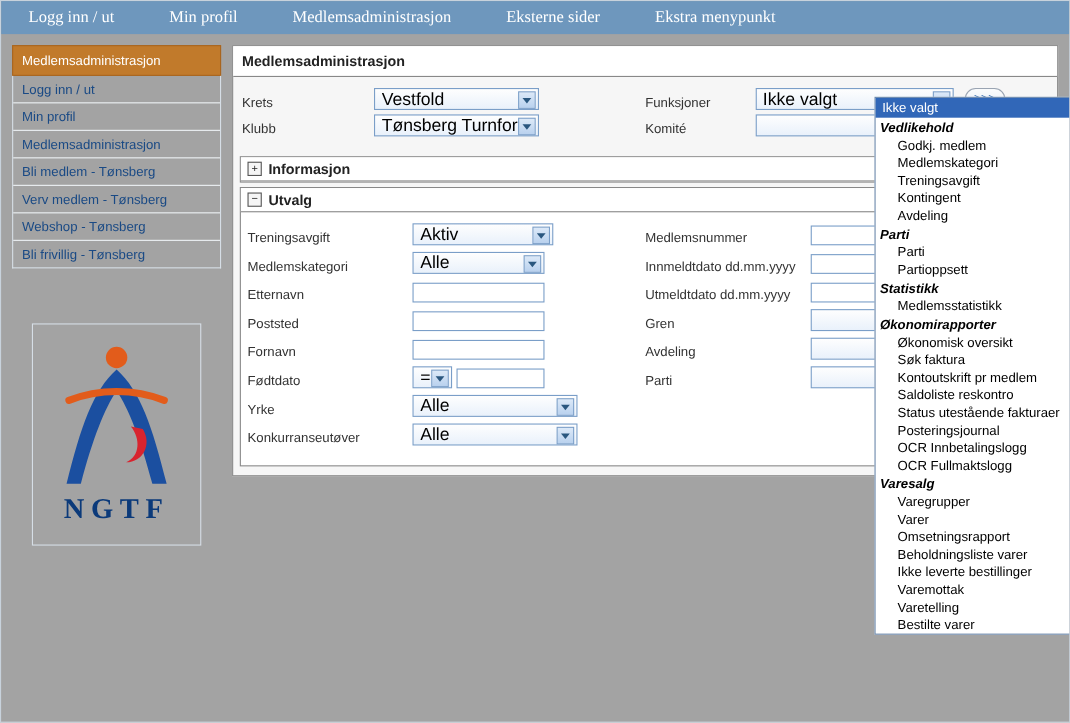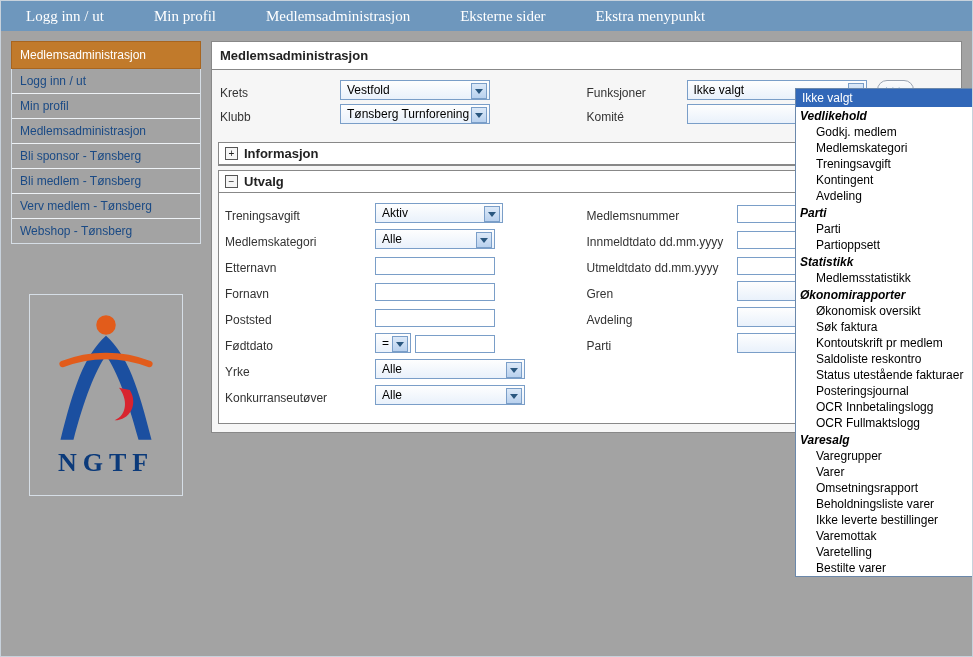--- a/index.html
+++ b/index.html
@@ -18,21 +18,21 @@
   .logo-box svg{width:110px;height:130px}
   .logo-text{font-family:"Times New Roman",serif;font-size:26px;letter-spacing:6px;color:#0b3a7a;margin-top:6px;font-weight:bold}
   
   .main{flex:1;padding:10px 10px 0 0;box-sizing:border-box;position:relative}
   .panel{border:1px solid #888;background:#f6f6f6}
   .panel-header{background:#fff;border-bottom:1px solid #888;padding:6px 8px;font-weight:bold;font-size:13px}
   .top-form{padding:6px 8px 10px 8px}
   .row{display:flex;align-items:flex-end;margin:4px 0}
   .lbl{width:120px;color:#333}
   .lbl2{width:100px;color:#333}
-  .sel{height:20px;border:1px solid #7a9ec8;background:#fff;font-size:12px;padding:0 2px;box-sizing:border-box}
+  .sel{height:20px;border:1px solid #7a9ec8;background:#fff;font-size:16px;padding:0 2px;box-sizing:border-box}
   .sel.blue{background:linear-gradient(#fefefe,#e9f1fb)}
   .txt{height:18px;border:1px solid #7a9ec8;background:#fff;font-size:12px;box-sizing:border-box;padding:0 2px}
   .go-btn{margin-left:10px;height:20px;border:1px solid #9aa4b2;border-radius:10px;background:linear-gradient(#fbfcfd,#e5ecf4);font-size:11px;padding:0 8px;cursor:pointer;color:#1556a3}
   
   .section{border:1px solid #888;margin:4px 6px;background:#fff}
   .sec-head{display:flex;align-items:center;gap:6px;padding:3px 6px;border-bottom:1px solid #888;background:#fff;font-weight:bold;font-size:13px}
   .sq{width:11px;height:11px;border:1px solid #555;display:flex;align-items:center;justify-content:center;font-size:10px;line-height:1;background:#f5f5f5;font-weight:normal}
   .sec-body{padding:4px 6px 10px 6px;display:flex}
   .col{flex:1}
   .col .row{min-height:22px}
@@ -62,24 +62,24 @@
   </div>
 
   <div class="body">
 
     <div class="sidebar">
       <div class="side-title">Medlemsadministrasjon</div>
       <div class="side-list">
         <div>Logg inn / ut</div>
         <div>Min profil</div>
         <div>Medlemsadministrasjon</div>
-        <div>Bli sponsor - Tønsberg</div>
         <div>Bli medlem - Tønsberg</div>
         <div>Verv medlem - Tønsberg</div>
         <div>Webshop - Tønsberg</div>
+        <div>Bli frivillig - Tønsberg</div>
       </div>
       <div class="logo-box">
         <svg viewBox="0 0 100 120">
           <circle cx="50" cy="12" r="9" fill="#e25c1b"></circle>
           <path d="M50 22 C30 40 20 70 8 118 L20 118 C30 80 40 55 50 40 C60 55 70 80 80 118 L92 118 C80 70 70 40 50 22 Z" fill="#1b4fa0"></path>
           <path d="M10 48 C35 38 65 38 90 48" stroke="#e25c1b" stroke-width="6" fill="none" stroke-linecap="round"></path>
           <path d="M62 70 C70 80 70 95 58 100 C72 100 80 85 72 72 Z" fill="#d8242f"></path>
         </svg>
         <div class="logo-text">NGTF</div>
       </div>
@@ -135,25 +135,25 @@
                 </div>
               <div class="row">
                   <span class="lbl">Medlemskategori</span>
                   <span class="select-wrap"><select class="sel blue" style="width:120px"><option>Alle</option></select></span>
                 </div>
               <div class="row">
                   <span class="lbl">Etternavn</span>
                   <input class="txt" style="width: 120px;" value="">
                 </div>
               <div class="row">
+                  <span class="lbl">Poststed</span>
+                  <input class="txt" style="width: 120px;" value="">
+                </div>
+              <div class="row">
                   <span class="lbl">Fornavn</span>
-                  <input class="txt" style="width: 120px;" value="">
-                </div>
-              <div class="row">
-                  <span class="lbl">Poststed</span>
                   <input class="txt" style="width: 120px;" value="">
                 </div>
               <div class="row">
                   <span class="lbl">Fødtdato</span>
                   <span class="select-wrap"><select class="sel blue" style="width:36px"><option>=</option></select></span>
                   <input class="txt" style="width: 80px; margin-left: 4px;" value="">
                 </div>
               <div class="row">
                   <span class="lbl">Yrke</span>
                   <span class="select-wrap"><select class="sel blue" style="width:150px"><option>Alle</option></select></span>

